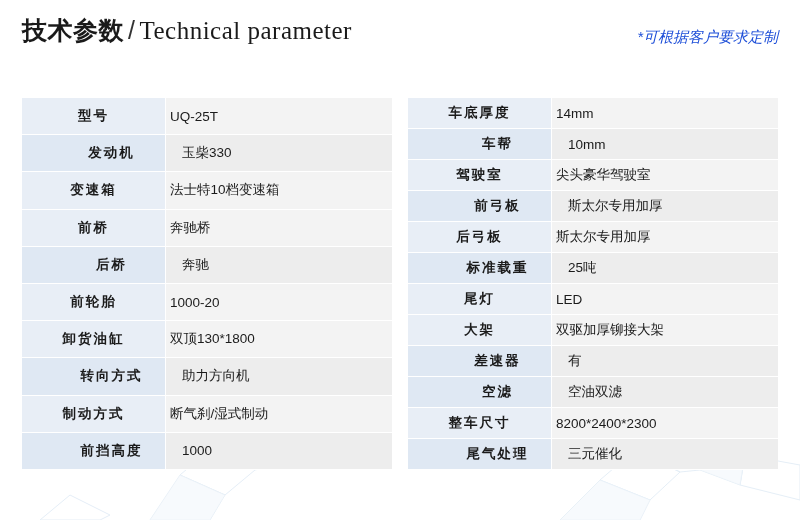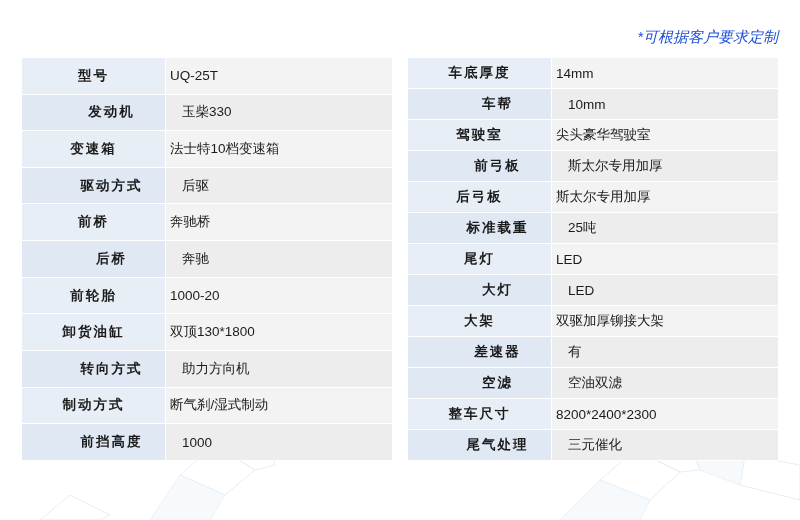--- a/index.html
+++ b/index.html
@@ -73,20 +73,21 @@
     top: 58px;
     left: 22px;
     width: 756px;
     display: flex;
     justify-content: space-between;
   }
   table.spec {
     width: 370px;
     border-collapse: collapse;
     table-layout: fixed;
+    margin-top: 40px;
   }
   table.spec td {
     height: 30px;
     font-size: 13.5px;
     color: #1b1b1b;
     border-bottom: 1px solid #ffffff;
     padding: 0 4px;
     overflow: hidden;
     white-space: nowrap;
   }
@@ -130,42 +131,41 @@
       <polygon points="40,120 70,95 110,115 100,120"></polygon>
     </g>
     <g fill="#e9f1f8" opacity="0.7">
       <polygon points="600,80 650,100 640,120 560,120"></polygon>
       <polygon points="690,46 745,55 740,85 700,70"></polygon>
       <polygon points="180,75 225,95 210,120 150,120"></polygon>
     </g>
   </svg>
 
   <div class="header">
+    <div class="title">
+      <span class="cn">技术参数</span><span class="sep">/</span><span class="en">Technical parameter</span>
+    </div>
     <div class="note">*可根据客户要求定制</div>
   </div>
 
   <div class="tables">
     <table class="spec">
       <tbody>
         <tr>
           <td class="label">型号</td>
           <td class="value">UQ-25T</td>
         </tr>
         <tr class="alt">
           <td class="label">发动机</td>
           <td class="value">玉柴330</td>
         </tr>
         <tr>
           <td class="label">变速箱</td>
           <td class="value">法士特10档变速箱</td>
         </tr>
-        <tr class="alt">
-          <td class="label">驱动方式</td>
-          <td class="value">后驱</td>
-        </tr>
         <tr>
           <td class="label">前桥</td>
           <td class="value">奔驰桥</td>
         </tr>
         <tr class="alt">
           <td class="label">后桥</td>
           <td class="value">奔驰</td>
         </tr>
         <tr>
           <td class="label">前轮胎</td>
@@ -211,24 +211,20 @@
         <tr>
           <td class="label">后弓板</td>
           <td class="value">斯太尔专用加厚</td>
         </tr>
         <tr class="alt">
           <td class="label">标准载重</td>
           <td class="value">25吨</td>
         </tr>
         <tr>
           <td class="label">尾灯</td>
-          <td class="value">LED</td>
-        </tr>
-        <tr class="alt">
-          <td class="label">大灯</td>
           <td class="value">LED</td>
         </tr>
         <tr>
           <td class="label">大架</td>
           <td class="value">双驱加厚铆接大架</td>
         </tr>
         <tr class="alt">
           <td class="label">差速器</td>
           <td class="value">有</td>
         </tr>

